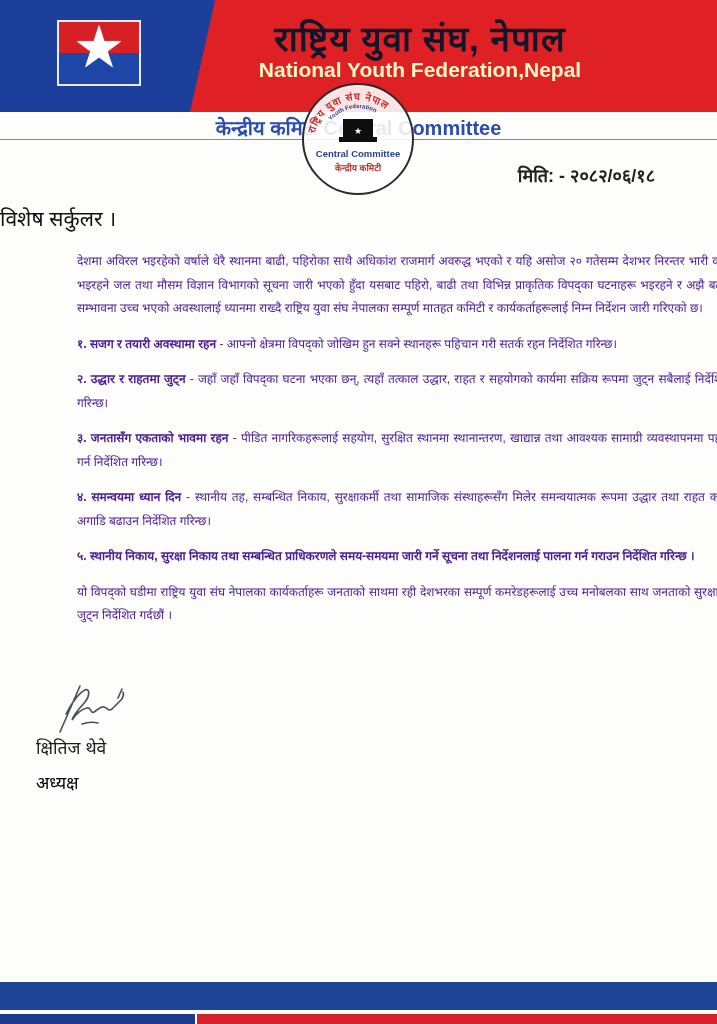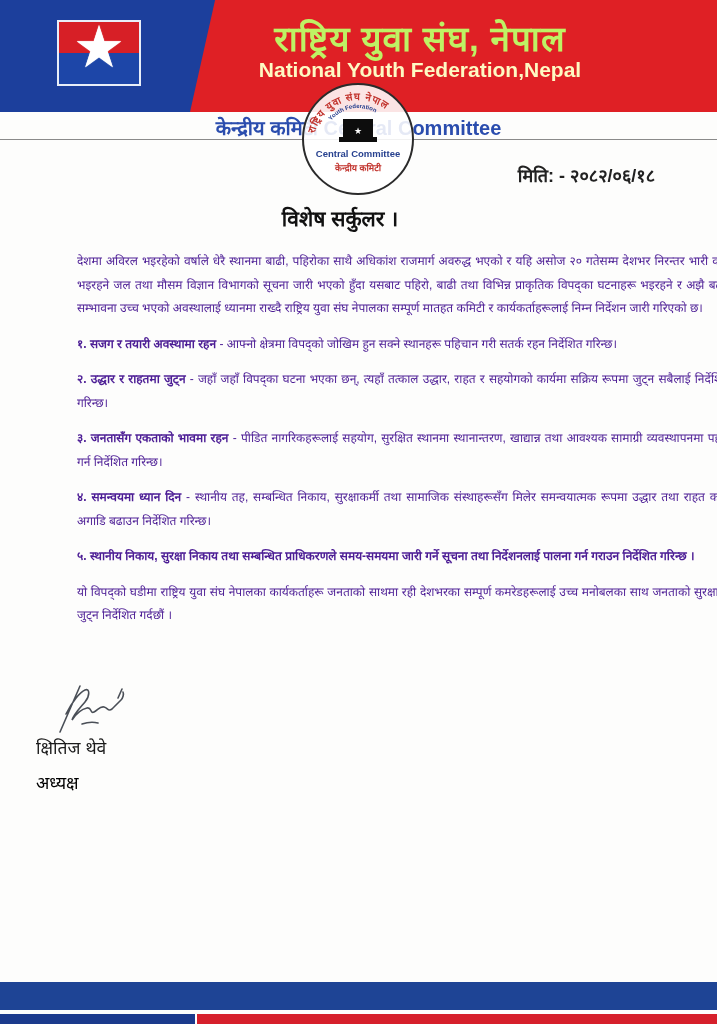--- a/index.html
+++ b/index.html
@@ -13,32 +13,32 @@
   .header-band{position:absolute;left:0;top:0;width:717px;height:112px;background:#df2025;}
   .header-blue{position:absolute;left:0;top:0;width:717px;height:112px;background:#1c3f9c;
     clip-path:polygon(0 0,30% 0,26.5% 100%,0 100%);}
   .flag{position:absolute;left:57px;top:20px;width:84px;height:66px;border:2px solid #e8eef8;box-sizing:border-box;}
   .flag-top{position:absolute;left:0;top:0;width:100%;height:50%;background:#d71f26;}
   .flag-bottom{position:absolute;left:0;bottom:0;width:100%;height:50%;background:#1d46a8;}
   .flag-star{position:absolute;left:0;top:-6px;width:100%;height:100%;
     display:flex;align-items:center;justify-content:center;
     color:#ffffff;font-size:58px;line-height:1;text-shadow:0 0 1px #fff;}
   .org-np{position:absolute;left:200px;top:14px;width:440px;text-align:center;
-    color:#bef264;font-size:35px;font-weight:bold;letter-spacing:1px;}
+    color:#0f172a;font-size:35px;font-weight:bold;letter-spacing:1px;}
   .org-en{position:absolute;left:200px;top:58px;width:440px;text-align:center;
     color:#fef9c3;font-size:21px;font-weight:bold;}
   .committee-line{position:absolute;left:0;top:114px;width:717px;text-align:center;
     color:#2b4dae;font-size:20px;font-weight:bold;}
   .rule{position:absolute;left:0;top:139px;width:717px;height:0;border-top:1.5px solid #8a8a8a;}
   
   .stamp{position:absolute;left:299px;top:79px;width:118px;height:120px;}
   
   .date-line{position:absolute;right:62px;top:163px;font-size:18px;font-weight:600;color:#222;margin-left:32px;}
-  .doc-title{position:absolute;left:0;top:204px;width:680px;text-align:center;
-    font-size:21px;font-weight:bold;color:#111;}
+  .doc-title{position:absolute;left:0;top:204px;width:680px;
+    font-size:21px;font-weight:normal;color:#111;}
   
   .body-text{position:absolute;left:33px;top:250px;width:652px;
     font-size:12px;line-height:23.5px;text-align:justify;color:#4c1d95;margin-left:44px;}
   .body-text p{margin:0 0 12px 0;}
   .body-text .lead{font-weight:bold;}
   .allbold{font-weight:bold;}
   .closing{margin-top:3px;}
   
   .signature{position:absolute;left:52px;top:676px;}
   .sig-name{position:absolute;left:36px;top:735px;font-size:17.5px;color:#1a1a1a;}

